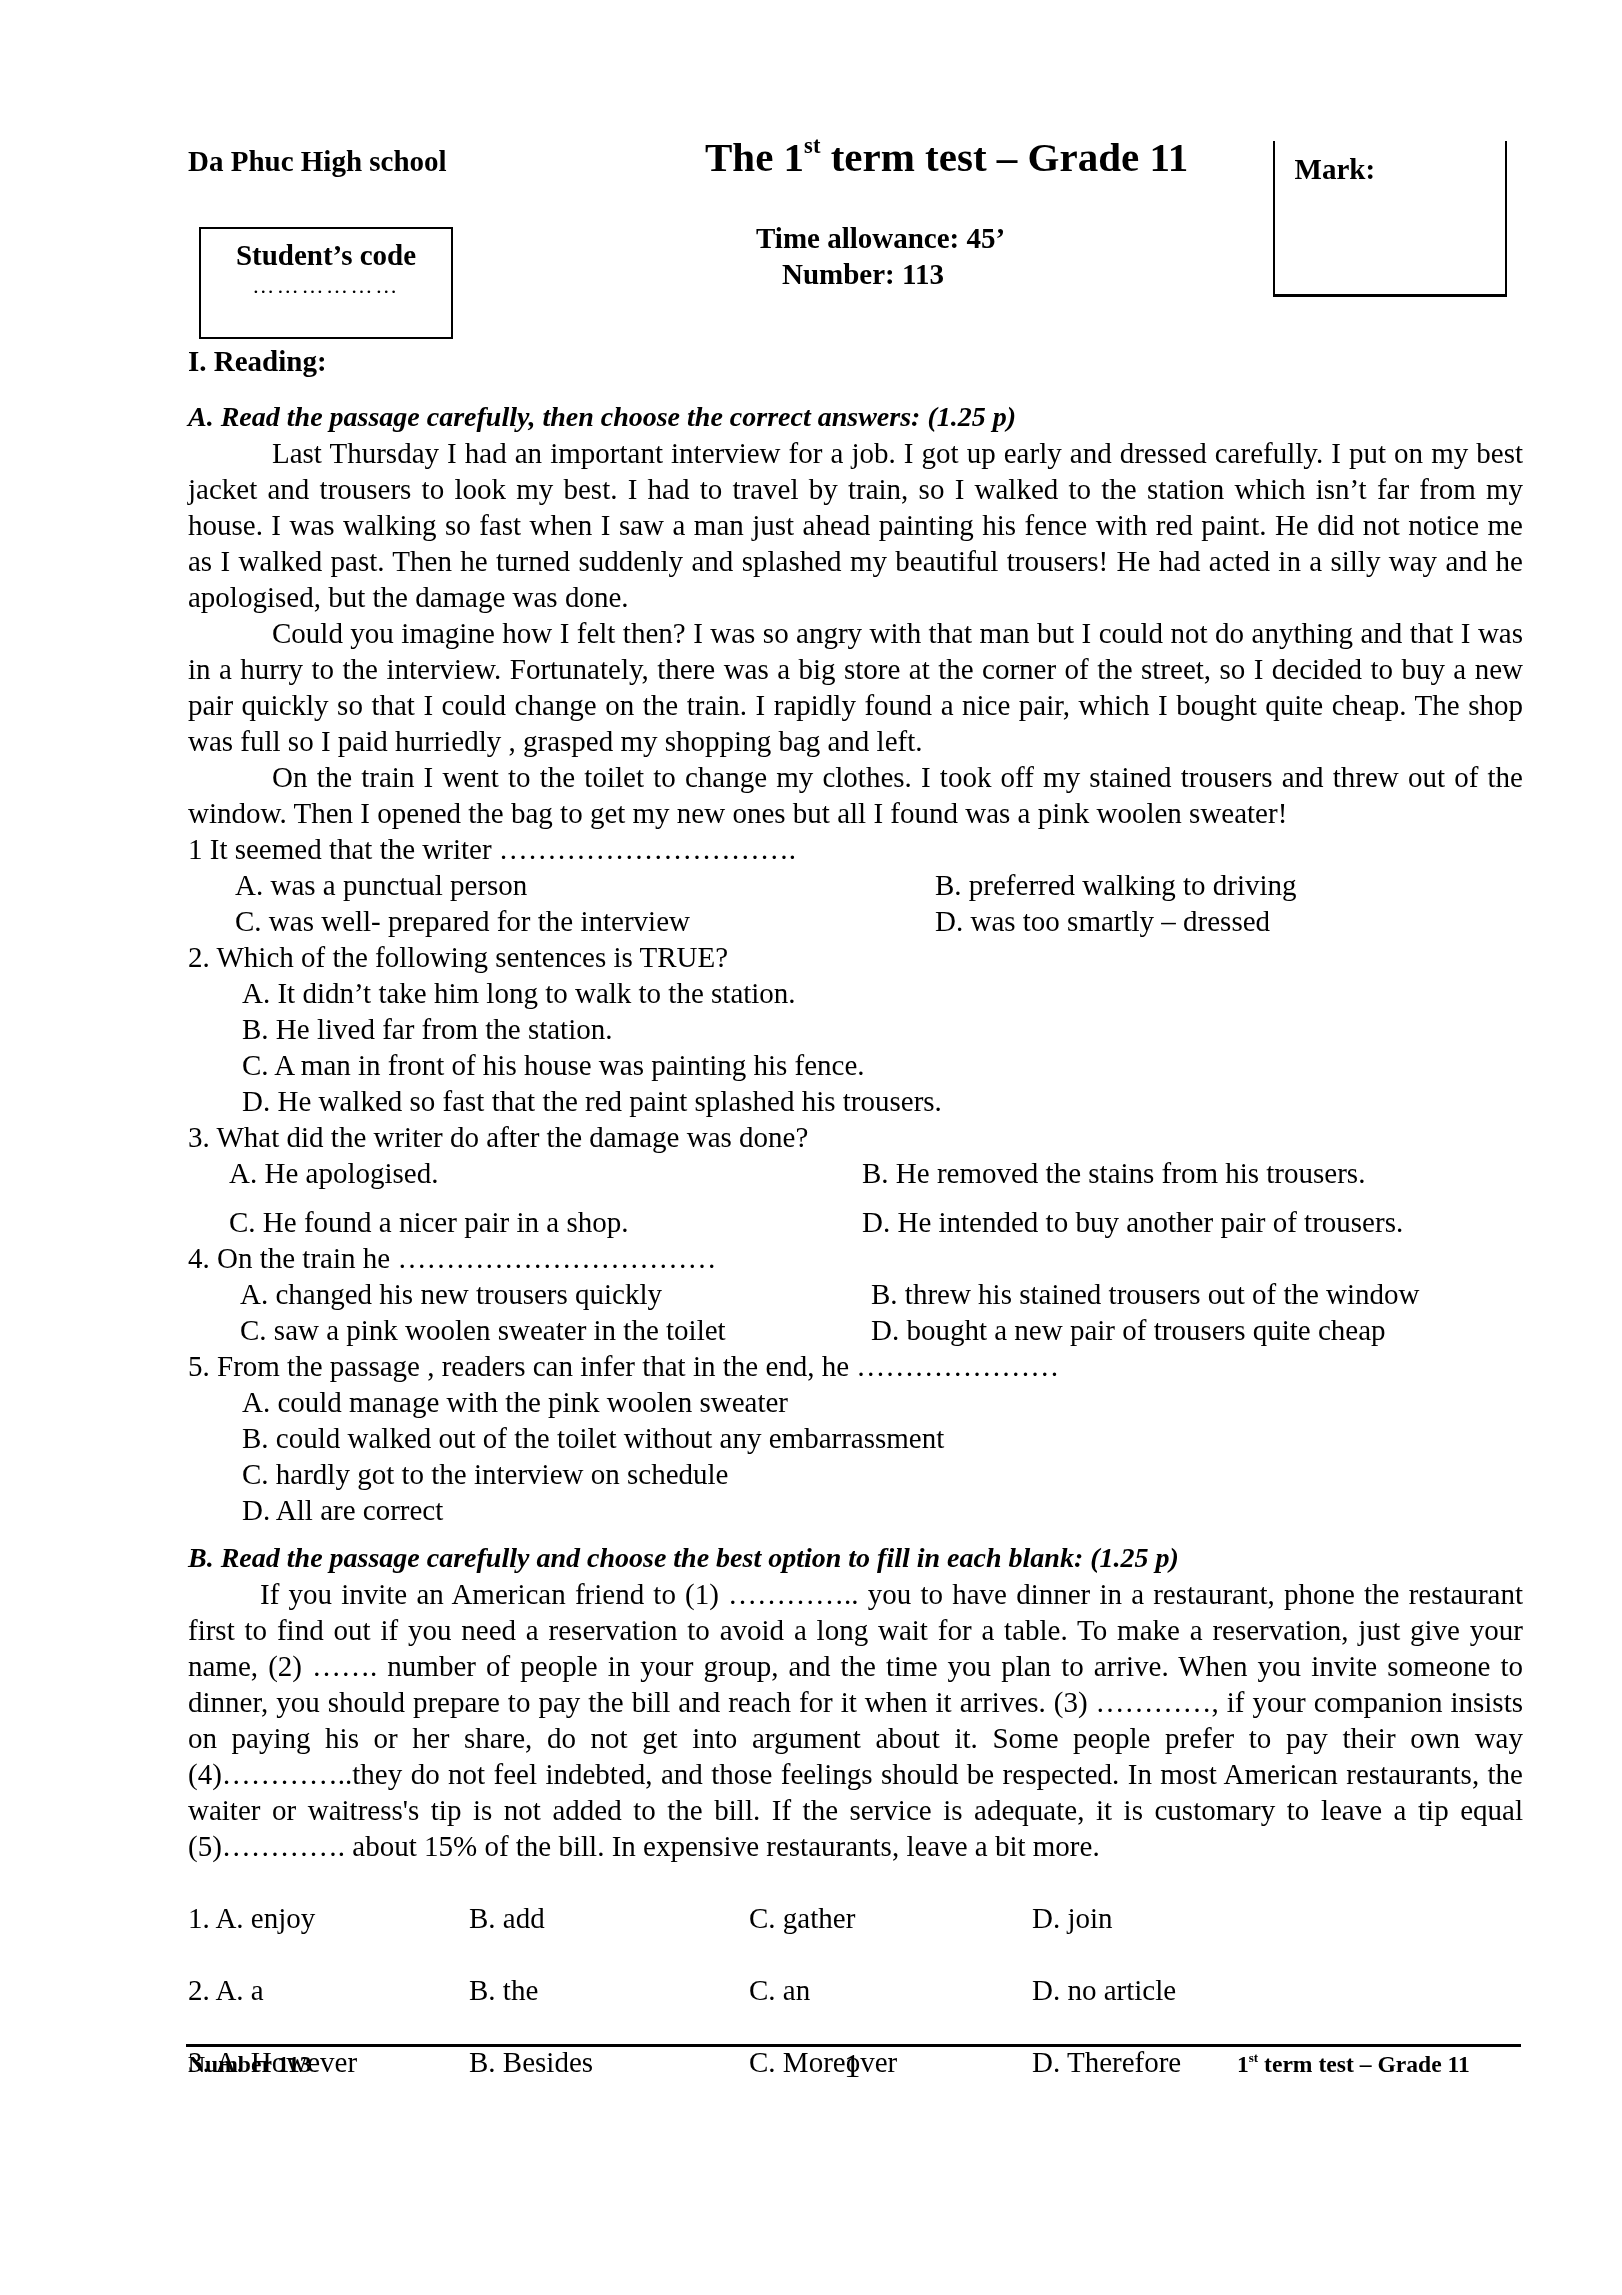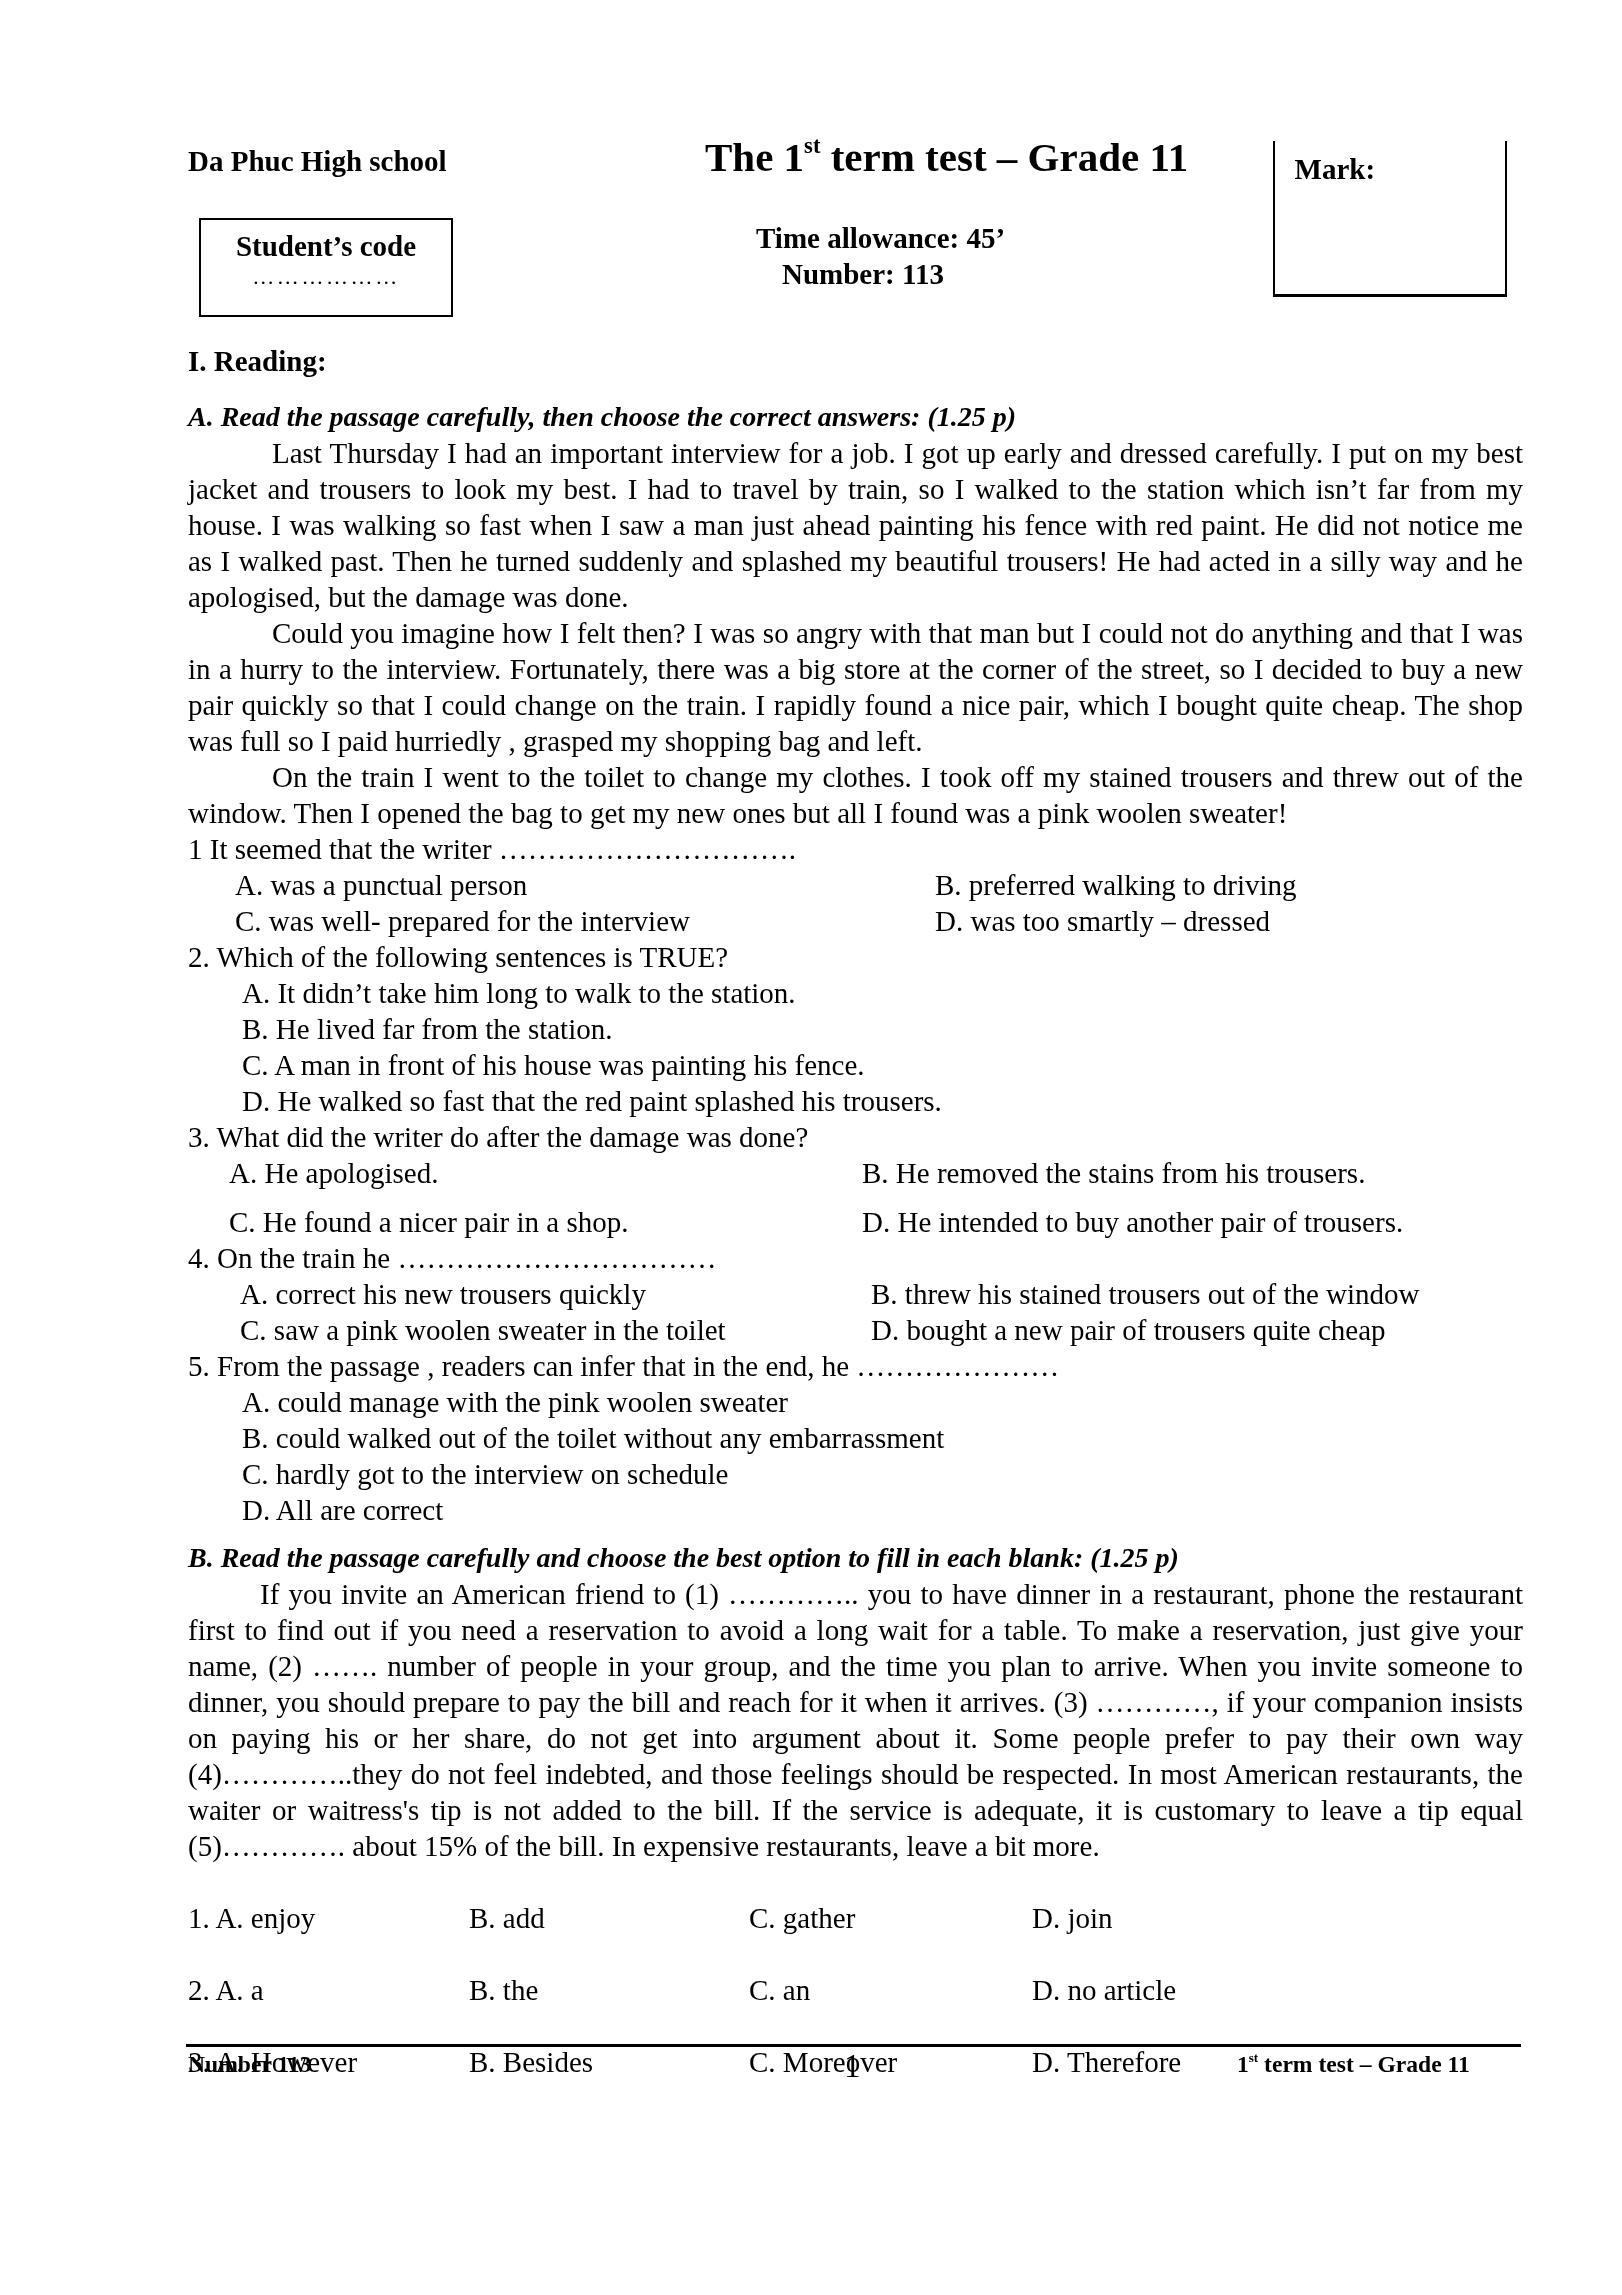--- a/index.html
+++ b/index.html
@@ -3,21 +3,21 @@
 <meta charset="utf-8">
 <style>
   html, body { margin: 0; padding: 0; background: #ffffff; }
   body { width: 1622px; height: 2295px; position: relative; overflow: hidden;
          font-family: "Liberation Serif", "DejaVu Serif", serif; color: #000; }
   .abs { position: absolute; }
   sup { font-size: 0.55em; vertical-align: 0.8em; line-height: 0; }
 
   #school { left: 188px; top: 145px; font-size: 29px; font-weight: bold; }
   #title { left: 705px; top: 133px; font-size: 41px; font-weight: bold; white-space: nowrap; }
-  #code-box { left: 199px; top: 218px; width: 254px; height: 99px; border: 2.6px solid #000; box-sizing: border-box; text-align: center; }
+  #code-box { left: 199px; top: 227px; width: 254px; height: 112px; border: 2.6px solid #000; box-sizing: border-box; text-align: center; }
   #code-box .lbl { font-size: 29px; font-weight: bold; margin-top: 9.2px; line-height: 35px; }
   #code-box .dots { font-size: 22px; letter-spacing: 2.6px; line-height: 26px; }
   #time { left: 756px; top: 222px; font-size: 29px; font-weight: bold; }
   #number { left: 782px; top: 258px; font-size: 29px; font-weight: bold; }
   #mark-box { left: 1273px; top: 141px; width: 234px; height: 156px; border-left: 2.6px solid #000; border-right: 2.6px solid #000; border-bottom: 3.3px solid #000; box-sizing: border-box; padding-left: 44px; }
   #mark-box .lbl { position: absolute; left: 19.6px; top: 11.8px; font-size: 29px; font-weight: bold; }
 
   .txt { font-size: 29px; line-height: 36px; }
   #content { left: 188px; top: 343px; width: 1335px; }
   .h1 { font-size: 29px; font-weight: bold; line-height: 37px; margin-bottom: 18.3px; }
@@ -90,21 +90,21 @@
       <span>A. He apologised.</span>
       <span>B. He removed the stains from his trousers.</span>
       <span>C. He found  a nicer pair in a shop.</span>
       <span>D. He intended to buy another pair of trousers.</span>
     </div>
   </div>
 
   <div>
     <p class="q">4.   On the train he ……………………………</p>
     <div class="opt-grid q4">
-      <span>A. correct his new trousers quickly</span>
+      <span>A. changed his new trousers quickly</span>
       <span>B. threw his stained trousers out of the window</span>
       <span>C. saw a pink woolen sweater in the toilet</span>
       <span>D. bought a new pair of trousers quite cheap</span>
     </div>
   </div>
 
   <div>
     <p class="q">5.  From the passage , readers can infer that in the end, he …………………</p>
     <div class="opt-list">
       <div>A. could manage with the pink woolen sweater</div>

